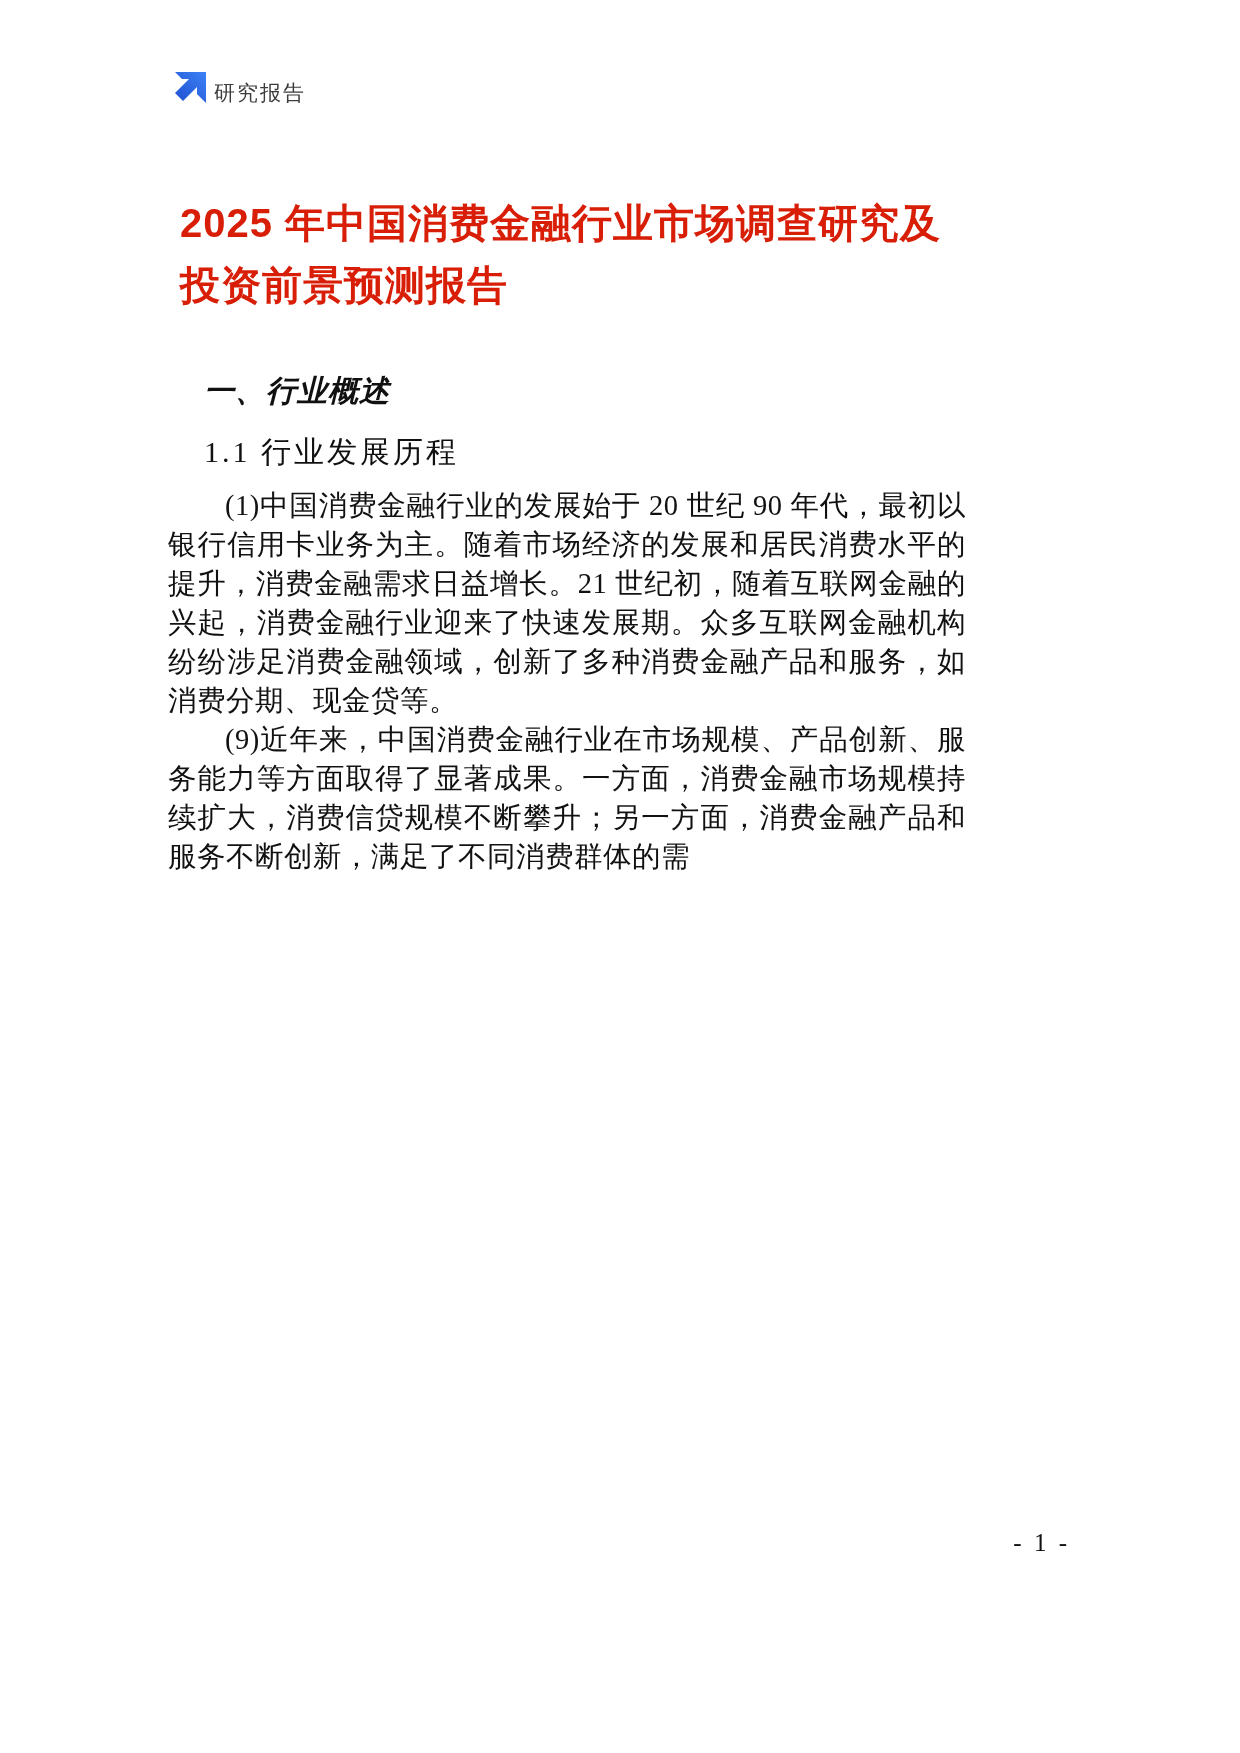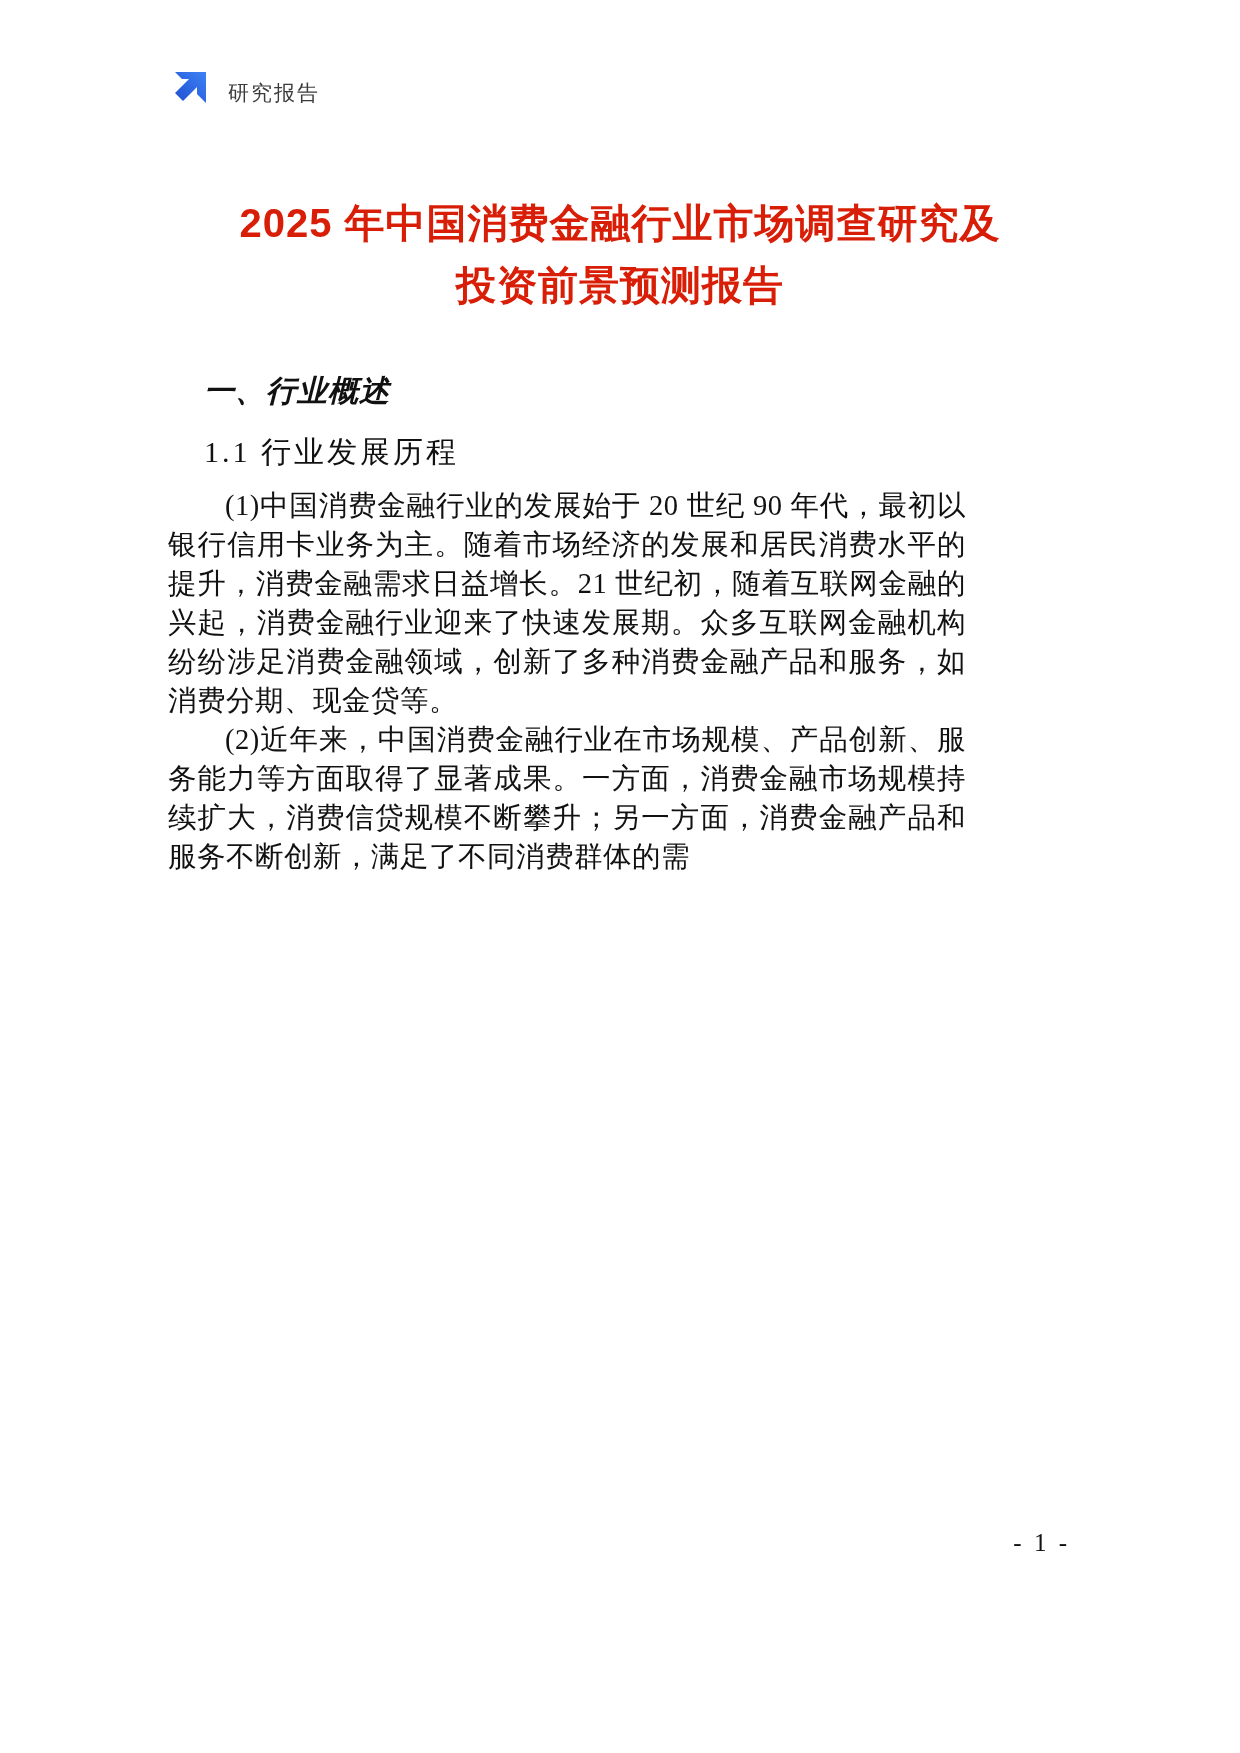--- a/index.html
+++ b/index.html
@@ -20,21 +20,20 @@
     box-sizing: border-box;
   }
 
   
   .brand {
     position: absolute;
     left: 162px;
     top: 62px;
     display: flex;
     align-items: center;
-    gap: 14px;
     height: 56px;
   }
   .brand-logo {
     width: 52px;
     height: 52px;
     display: block;
   }
   .brand-text {
     font-family: "Liberation Serif", "DejaVu Serif", serif;
     font-size: 21px;
@@ -44,21 +43,20 @@
     line-height: 1;
     padding-top: 6px;
   }
 
   
   .doc-title {
     position: absolute;
     left: 180px;
     top: 192px;
     width: 880px;
-    text-align: center;
     color: #d81e06;
     font-family: "Liberation Sans", "DejaVu Sans", sans-serif;
     font-weight: bold;
     font-size: 40px;
     line-height: 62px;
     letter-spacing: 1px;
   }
 
   
   .content {
@@ -139,19 +137,19 @@
     <div>投资前景预测报告</div>
   </div>
 
   <div class="content">
 
     <h2 class="section-heading">一、行业概述</h2>
 
     <h3 class="subsection-heading">1.1 行业发展历程</h3>
 
     <p class="body-para">(1)中国消费金融行业的发展始于 20 世纪 90 年代，最初以银行信用卡业务为主。随着市场经济的发展和居民消费水平的提升，消费金融需求日益增长。21 世纪初，随着互联网金融的兴起，消费金融行业迎来了快速发展期。众多互联网金融机构纷纷涉足消费金融领域，创新了多种消费金融产品和服务，如消费分期、现金贷等。</p>
-    <p class="body-para">(2)近年来，中国消费金融行业在市场规模、产品创新、服务能力等方面取得了显著成果。一方面，消费金融市场规模持续扩大，消费信贷规模不断攀升；另一方面，消费金融产品和服务不断创新，满足了不同消费群体的需</p>
+    <p class="body-para">(9)近年来，中国消费金融行业在市场规模、产品创新、服务能力等方面取得了显著成果。一方面，消费金融市场规模持续扩大，消费信贷规模不断攀升；另一方面，消费金融产品和服务不断创新，满足了不同消费群体的需</p>
 
   </div>
 
   <div class="page-footer">- 1 -</div>
 
 </div>
 
 </body></html>

